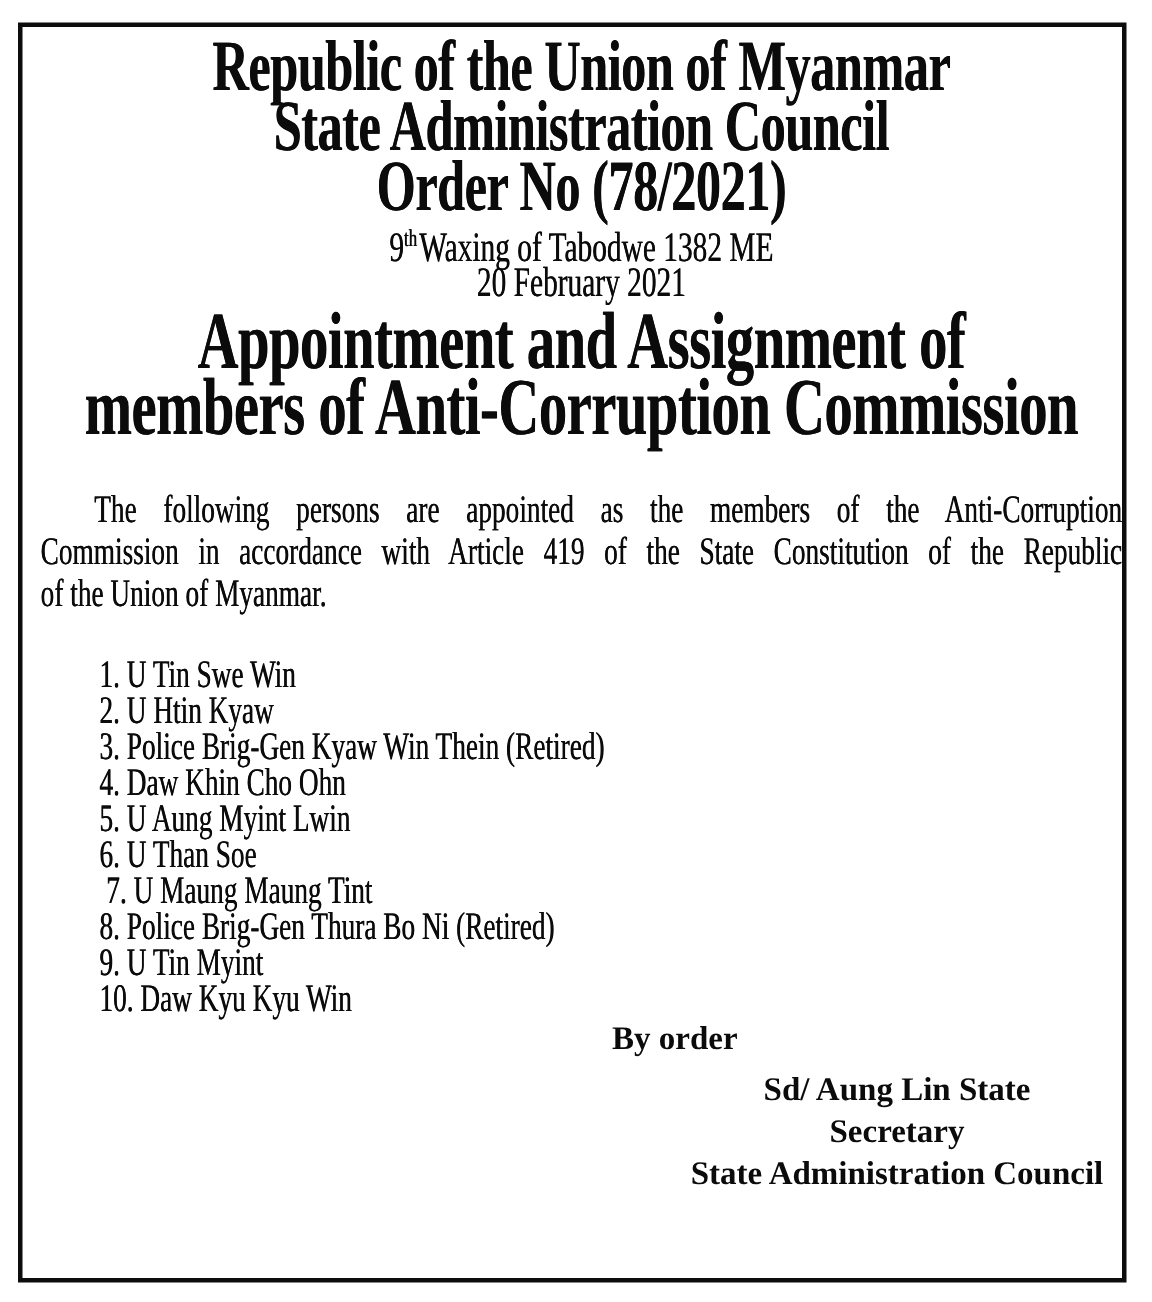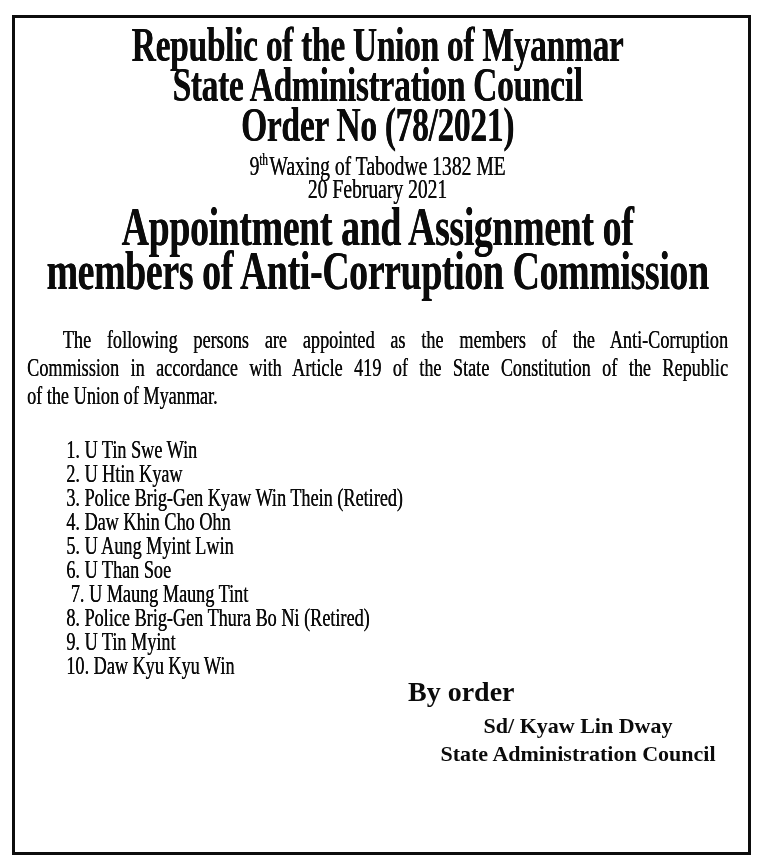--- a/index.html
+++ b/index.html
@@ -13,21 +13,21 @@
   .doc-frame {
     position: absolute;
     left: 12px; top: 15px;
     width: 739px; height: 840px;
     border: 3px solid #0d0d0d;
     background: #ffffff;
   }
   .content {
     position: relative;
     width: 100%; height: 100%;
-    padding: 7px 20px 0 12px;
+    padding: 7px 0 0 12px;
     overflow: hidden;
   }
   
   .cx {
     width: 142.857%;
     transform: scaleX(0.7);
     transform-origin: 0 0;
     text-shadow: 0.35px 0 0 currentColor;
   }
   .hdr-line {
@@ -57,21 +57,21 @@
   }
   .para-first { text-indent: 51px; }
   .para-end { text-align: left; text-align-last: left; }
   .list-block { margin-top: 28px; margin-left: 56px; }
   .list-item {
     font-size: 26px; line-height: 24px;
     white-space: pre; text-align: left;
   }
   .by-order {
     margin-top: 2px; margin-left: 381px;
-    font-size: 28px; font-weight: 700;
+    font-size: 22px; font-weight: 700;
     line-height: 24px;
   }
   .sig-block {
     margin-top: 8px;
     margin-left: auto; margin-right: 0;
     width: 300px; text-align: center;
   }
   .sig-line {
     font-size: 22px; font-weight: 700;
     line-height: 28px; white-space: nowrap;
@@ -118,18 +118,19 @@
         <div class="list-item">8. Police Brig-Gen Thura Bo Ni (Retired)</div>
         <div class="list-item">9. U Tin Myint</div>
         <div class="list-item">10. Daw Kyu Kyu Win</div>
       </div>
 
     </div>
 
     <div class="by-order">By order</div>
 
     <div class="sig-block">
-      <div class="sig-line">Sd/ Kyaw Lin Dway</div>
+      <div class="sig-line">Sd/ Aung Lin State</div>
+      <div class="sig-line">Secretary</div>
       <div class="sig-line">State Administration Council</div>
     </div>
 
   </div>
 </div>
 
 </body></html>

